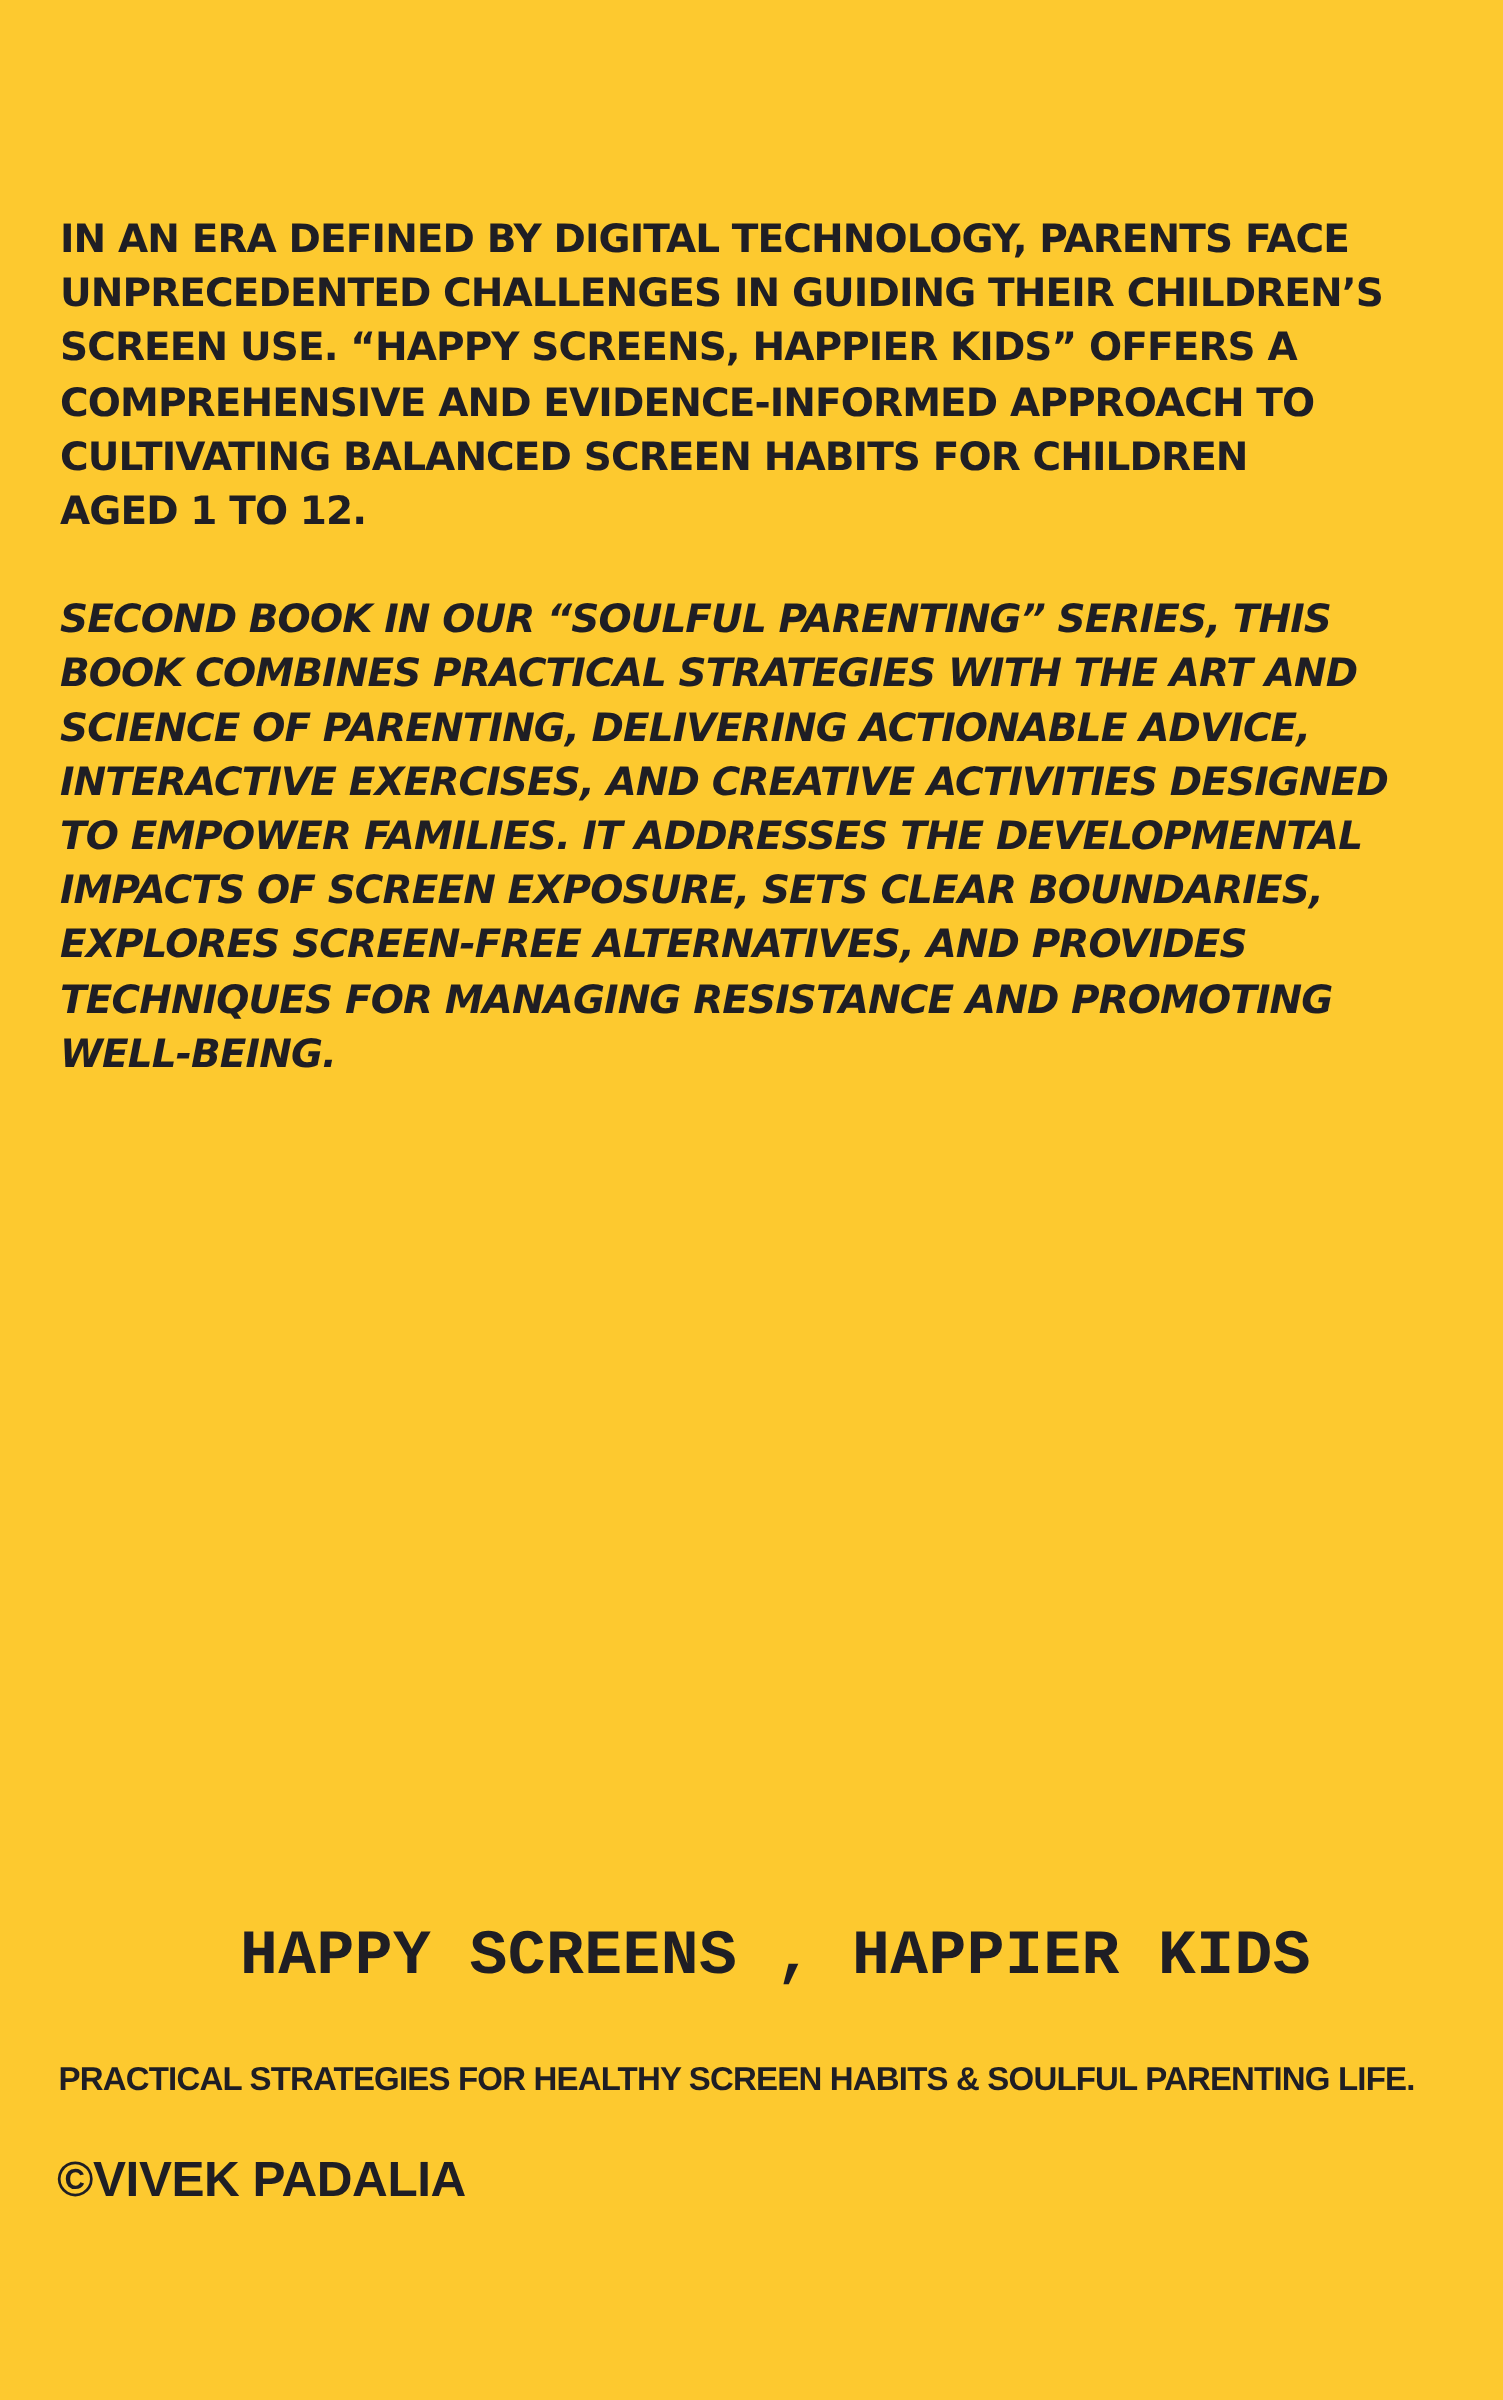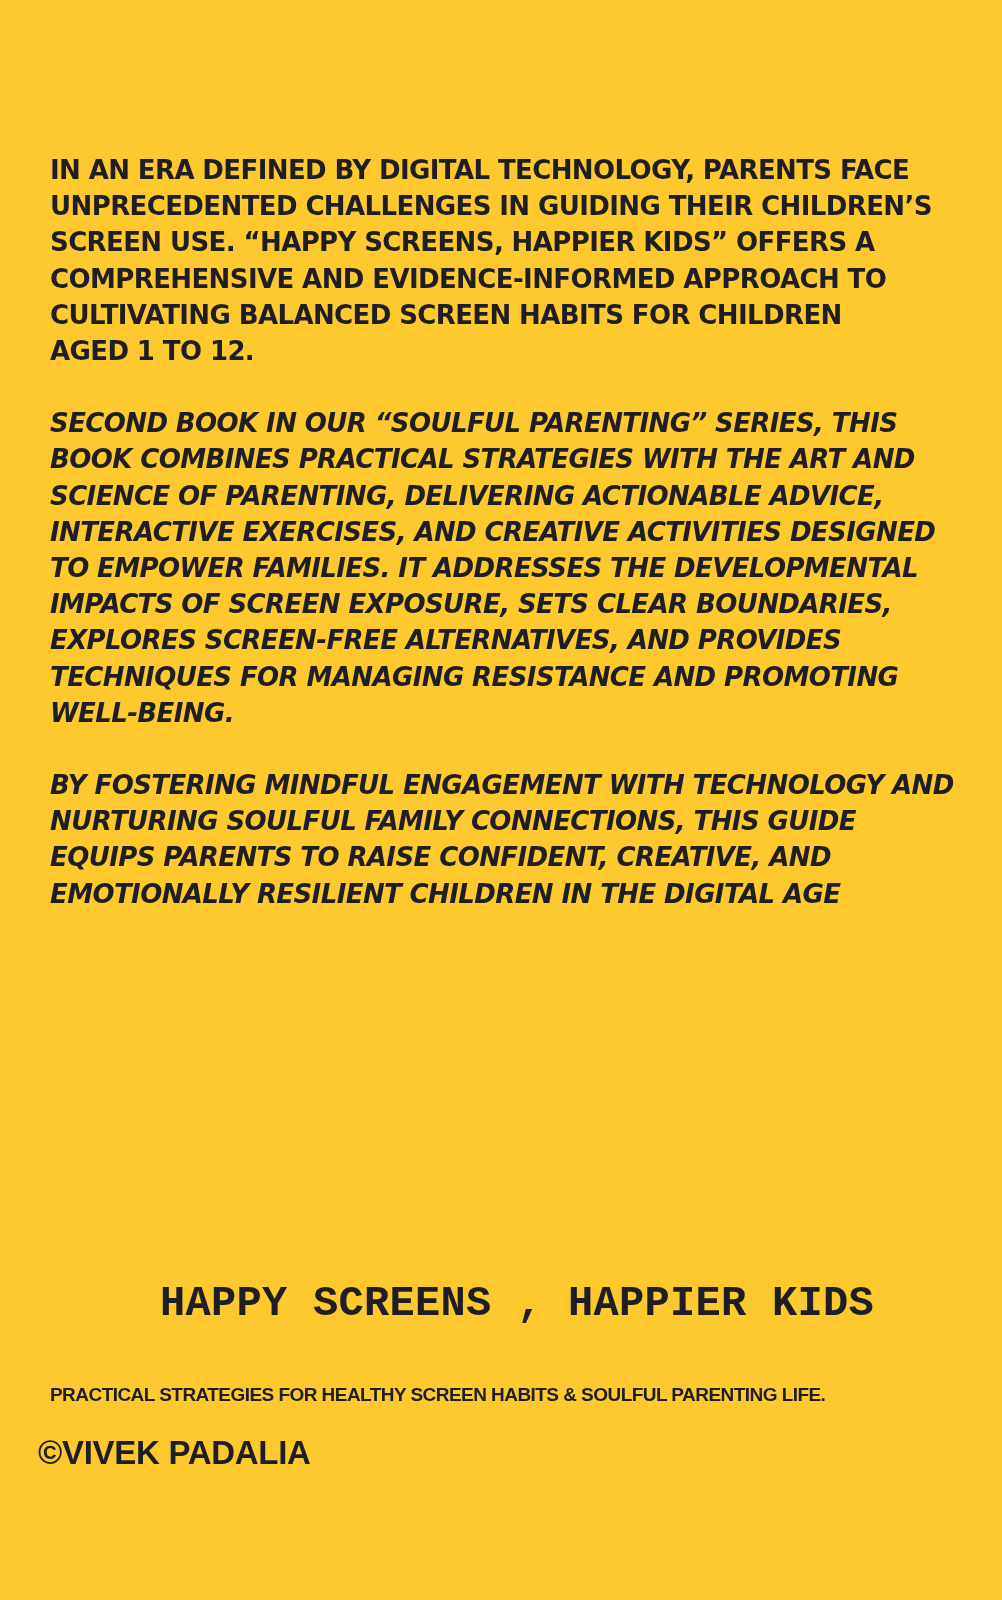--- a/index.html
+++ b/index.html
@@ -10,21 +10,21 @@
       overflow: hidden;
       font-family: "DejaVu Sans", sans-serif;
       color: #1F1E24;
     }
     .blurb {
       position: absolute;
       left: 38px; top: 140px;
       width: 940px;
     }
     .para {
-      margin: 12px;
+      margin: 2px;
       font-weight: bold;
       font-size: 26px;
       line-height: 36.2px;
       letter-spacing: -0.6px;
       text-transform: uppercase;
       white-space: pre-line;
     }
     .para + .para { margin-top: 36px; font-style: italic; }
     .title {
       position: absolute;
@@ -35,23 +35,23 @@
       font-weight: bold;
       font-size: 42px;
       letter-spacing: 0.3px;
       margin: 0;
     }
     .subtitle {
       position: absolute;
       left: 38px; top: 1372px;
       font-family: "Liberation Sans", sans-serif;
       font-weight: bold;
-      font-size: 19px;
+      font-size: 22px;
       letter-spacing: -0.55px;
-      margin: 12px;
+      margin: 1px;
       white-space: nowrap;
     }
     .author {
       position: absolute;
       left: 38px; top: 1434px;
       font-family: "Liberation Sans", sans-serif;
       font-weight: bold;
       font-size: 33px;
       letter-spacing: -0.3px;
       margin: 0;
@@ -70,21 +70,17 @@
  AGED 1 TO 12.</p>
   <p class="para">SECOND BOOK IN OUR “SOULFUL PARENTING” SERIES, THIS
 BOOK COMBINES PRACTICAL STRATEGIES WITH THE ART AND
 SCIENCE OF PARENTING, DELIVERING ACTIONABLE ADVICE,
 INTERACTIVE EXERCISES, AND CREATIVE ACTIVITIES DESIGNED
 TO EMPOWER FAMILIES. IT ADDRESSES THE DEVELOPMENTAL
 IMPACTS OF SCREEN EXPOSURE, SETS CLEAR BOUNDARIES,
 EXPLORES SCREEN-FREE ALTERNATIVES, AND PROVIDES
 TECHNIQUES FOR MANAGING RESISTANCE AND PROMOTING
 WELL-BEING.</p>
-  <p class="para">BY FOSTERING MINDFUL ENGAGEMENT WITH TECHNOLOGY AND
-NURTURING SOULFUL FAMILY CONNECTIONS, THIS GUIDE
-EQUIPS PARENTS TO RAISE CONFIDENT, CREATIVE, AND
-EMOTIONALLY RESILIENT CHILDREN IN THE DIGITAL AGE</p>
 </div>
 
 <h1 class="title">HAPPY SCREENS , HAPPIER KIDS</h1>
 <p class="subtitle">PRACTICAL STRATEGIES FOR HEALTHY SCREEN HABITS &amp; SOULFUL PARENTING LIFE.</p>
 <p class="author">©VIVEK PADALIA</p>
 
 </body></html>

